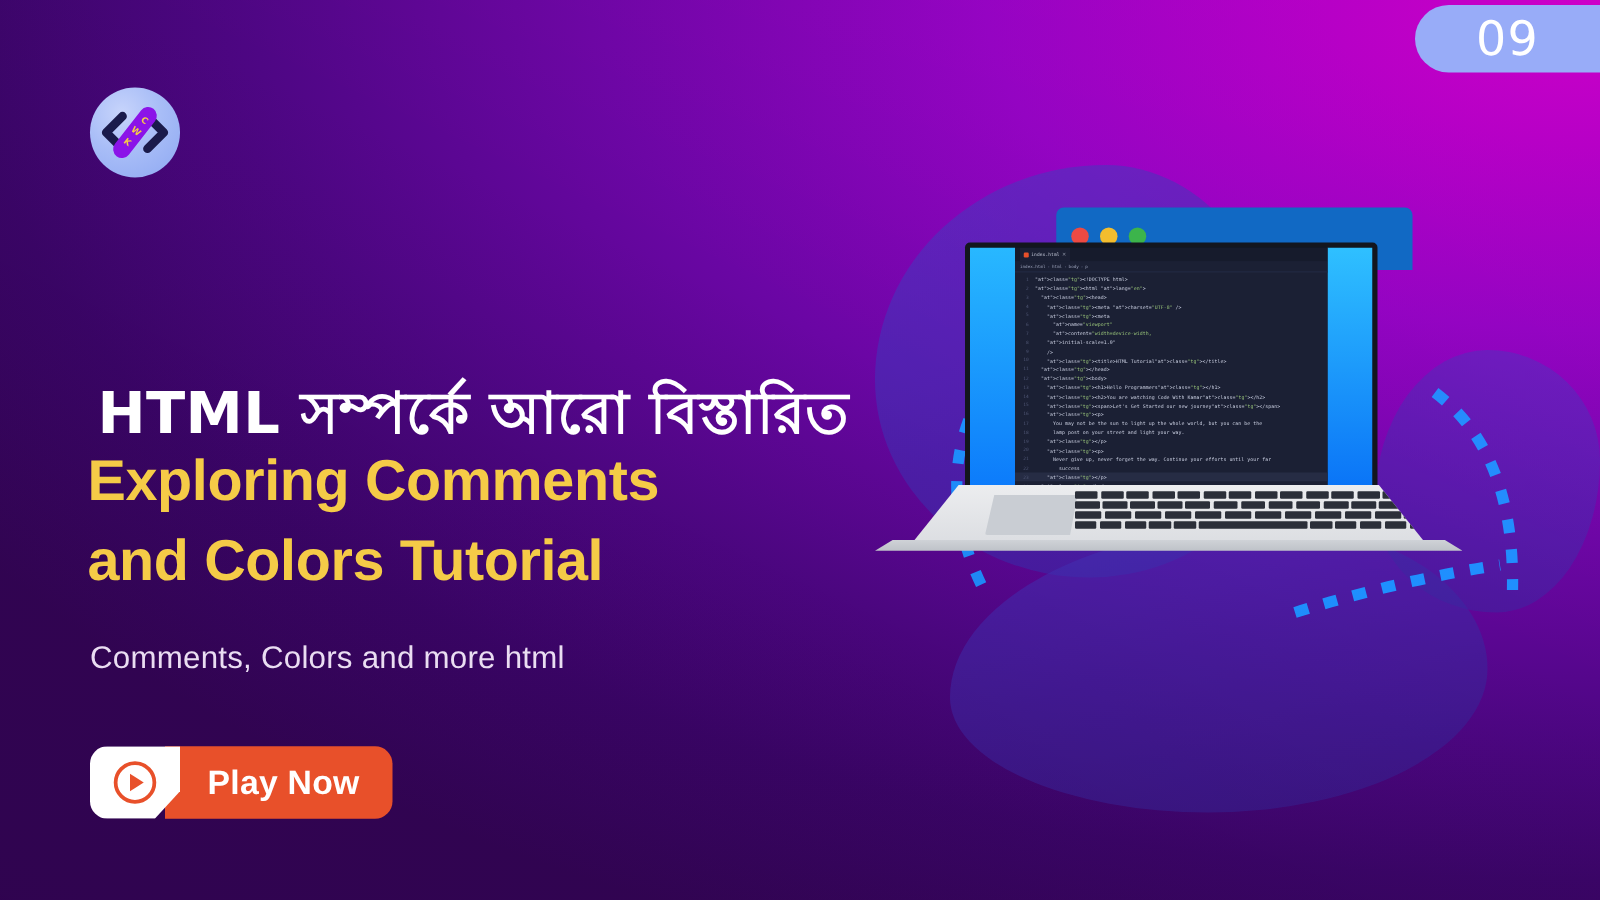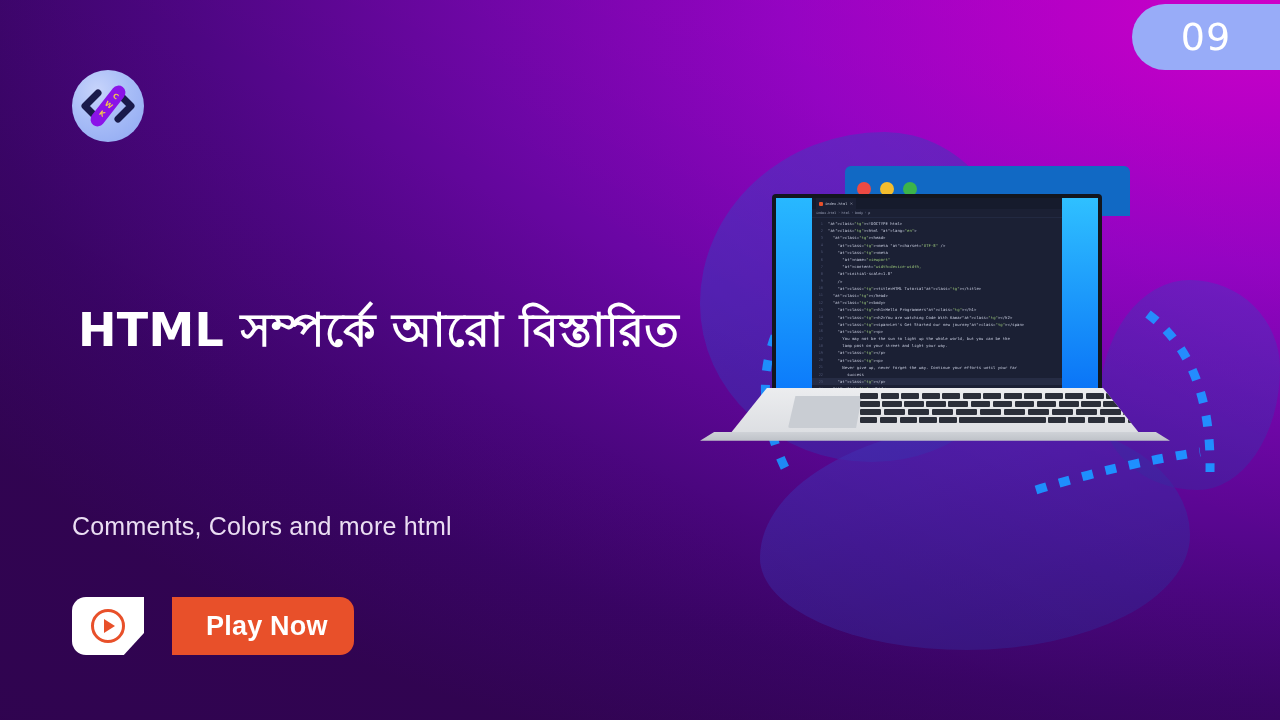--- a/index.html
+++ b/index.html
@@ -42,21 +42,21 @@
     background:linear-gradient(200deg,#4a36c2,#37269c);
     opacity:.5;
   }
 
   
   .arc { position:absolute; }
 
   
   #badge{
     position:absolute; right:0; top:4px;
-    width:148px; height:66px;
+    width:148px; height:54px;
     background:#98ACF8;
     border-top-left-radius:33px; border-bottom-left-radius:33px;
     display:flex; align-items:center; justify-content:center;
     z-index:8;
   }
   #badge span{
     color:#FFFFFF; font-size:38px; font-weight:400; letter-spacing:1px;
     font-family:"DejaVu Sans", sans-serif;
   }
 
@@ -95,21 +95,21 @@
     color:#F5CB47; font-weight:700; font-size:46px; line-height:64px;
     letter-spacing:-.3px;
   }
   #title .l{ display:block; }
   #subtitle{
     position:absolute; left:72px; top:512px; z-index:6;
     color:#EADDF2; font-size:25px; font-weight:400; letter-spacing:.2px;
   }
 
   
-  #play{ position:absolute; left:72px; top:597px; height:58px; display:flex; align-items:stretch; z-index:7;gap:40px;}
+  #play{ position:absolute; left:72px; top:597px; height:58px; display:flex; align-items:stretch; z-index:7;}
   #play-ico{
     width:72px; background:#FFFFFF;
     border-top-left-radius:14px; border-bottom-left-radius:14px;
     display:flex; align-items:center; justify-content:center;
     position:relative; z-index:3;
     clip-path: polygon(0 0, 100% 0, 100% 62%, 72% 100%, 0 100%);
   }
   .pcircle{
     width:34px;height:34px;border-radius:50%;
     border:3px solid #E8502A; display:flex;align-items:center;justify-content:center;
@@ -232,20 +232,24 @@
         <rect x="29" y="12" width="14" height="48" rx="7" fill="#8B13E8"></rect>
         <text x="36" y="26" text-anchor="middle" fill="#F5CB47" font-family="DejaVu Sans, sans-serif" font-size="7" font-weight="bold">C</text>
         <text x="36" y="37" text-anchor="middle" fill="#F5CB47" font-family="DejaVu Sans, sans-serif" font-size="7" font-weight="bold">W</text>
         <text x="36" y="48" text-anchor="middle" fill="#F5CB47" font-family="DejaVu Sans, sans-serif" font-size="7" font-weight="bold">K</text>
       </g>
     </svg>
   </div>
 
 
   <div id="bangla">HTML সম্পর্কে আরো বিস্তারিত</div>
+  <div id="title">
+    <span class="l">Exploring Comments</span>
+    <span class="l">and Colors Tutorial</span>
+  </div>
   <div id="subtitle">Comments, Colors and more html</div>
 
   <div id="play">
     <div id="play-ico">
       <div class="pcircle">
         <div class="ptri"></div>
       </div>
     </div>
     <div id="play-lbl">Play Now</div>
   </div>

